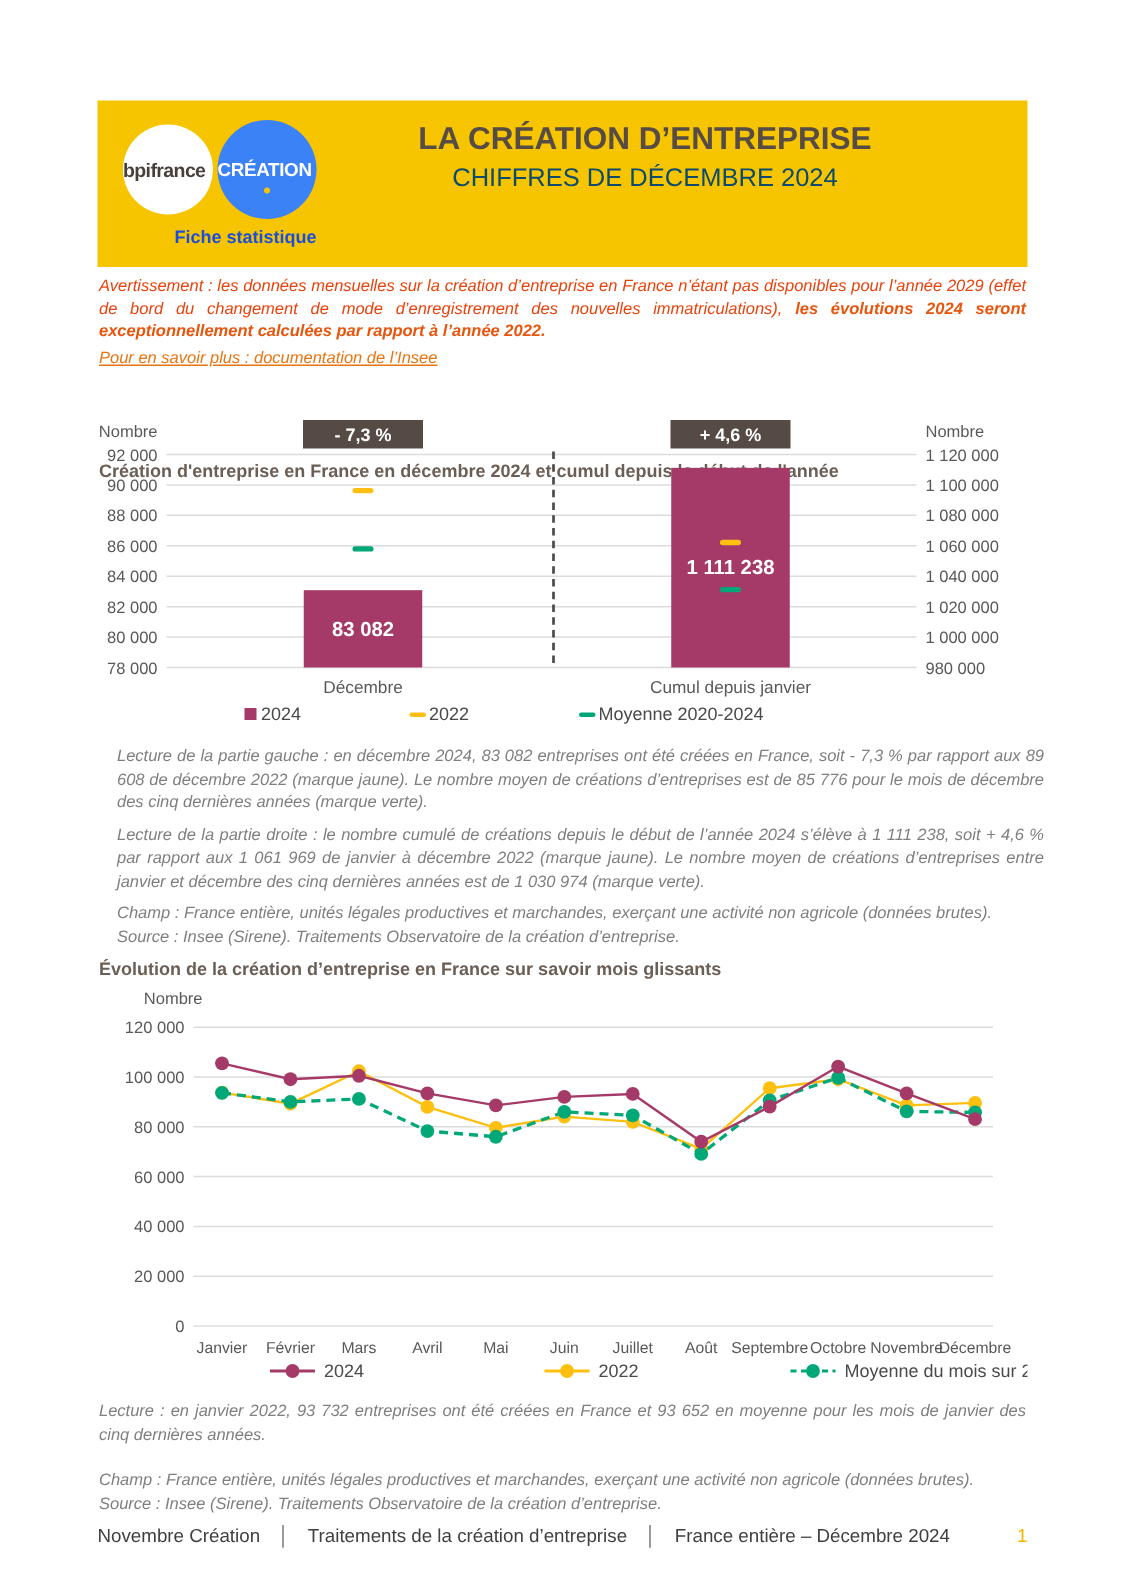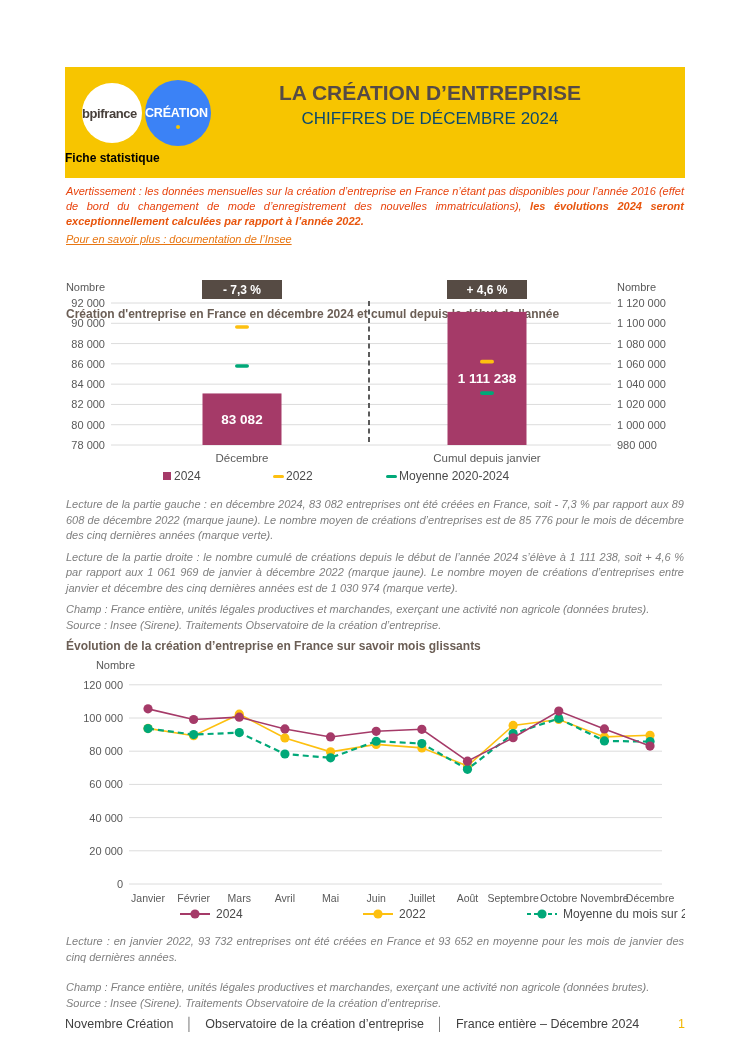--- a/index.html
+++ b/index.html
@@ -8,21 +8,21 @@
 
   
   .header{position:absolute;left:65px;top:67px;width:620px;height:111px;background:#F7C500;}
   .logo-circle-white{position:absolute;left:17px;top:16px;width:60px;height:60px;border-radius:50%;
     background:#fff;display:flex;align-items:center;justify-content:flex-start;}
   .logo-bpi{font-weight:bold;font-size:13px;color:#473F3A;letter-spacing:-0.4px;position:relative;}
   .logo-circle-dark{position:absolute;left:80px;top:13px;width:66px;height:66px;border-radius:50%;
     background:#3b82f6;display:flex;align-items:center;justify-content:flex-start;}
   .logo-creation{font-weight:bold;font-size:12.5px;color:#fff;letter-spacing:-0.2px;position:relative;}
   .logo-creation .subdot{position:absolute;left:50%;bottom:-9px;width:4px;height:4px;background:#F7C500;border-radius:50%;}
-  .fiche{position:absolute;left:0px;top:84px;width:146px;text-align:left;font-weight:bold;font-size:12px;color:#000000;}
+  .fiche{position:absolute;left:0px;top:84px;width:146px;text-align:right;font-weight:bold;font-size:12px;color:#1d4ed8;}
   .header-titles{position:absolute;left:110px;top:12px;width:510px;text-align:center;color:#564B45;}
   .header-title{font-weight:bold;font-size:21px;line-height:27px;}
   .header-subtitle{font-size:17px;margin-top:3px;color:#0c4a6e;}
 
   
   .notice{position:absolute;left:66px;top:184px;width:618px;font-size:11px;line-height:15px;
     font-style:italic;color:#E8430D;text-align:justify;}
   .notice b{color:#E8550D;}
   .insee-link{position:absolute;left:66px;top:233px;font-size:11px;font-style:italic;color:#E87511;
     text-decoration:underline;cursor:pointer;}
@@ -33,21 +33,21 @@
 
   svg{position:absolute;left:65px;display:block;}
   svg text{font-family:"Liberation Sans",sans-serif;}
   #barchart{top:279px;}
   #linechart{top:656px;}
 
   
   .lecture{position:absolute;left:66px;width:618px;font-size:11px;line-height:15.5px;
     font-style:italic;color:#7F7F7F;text-align:justify;}
   .lecture p{margin:0 0 6px 0;}
-  .lecture1{top:497px;}
+  .lecture1{top:497px;margin-left:12px;}
   .lecture2{top:934px;}
 
   
   .footer{position:absolute;left:65px;top:1017px;width:620px;font-size:12.5px;color:#3F3F3F;}
   .footer .sep{color:#6b6b6b;margin:0 12px;}
   .footer .pagenum{position:absolute;right:0;top:0;color:#F2B600;font-size:12.5px;}
 </style>
 </head>
 <body>
 
@@ -61,21 +61,21 @@
     <div class="logo-circle-dark">
       <span class="logo-creation">CRÉATION<span class="subdot"></span></span>
     </div>
     <div class="fiche">Fiche statistique</div>
     <div class="header-titles">
       <div class="header-title">LA CRÉATION D’ENTREPRISE</div>
       <div class="header-subtitle">CHIFFRES DE DÉCEMBRE 2024</div>
     </div>
   </div>
 
-  <div class="notice"><span>Avertissement : les données mensuelles sur la création d’entreprise en France n’étant pas disponibles pour l’année 2016 (effet de bord du changement de mode d’enregistrement des nouvelles immatriculations), </span><b>les évolutions 2024 seront exceptionnellement calculées par rapport à l’année 2022.</b></div>
+  <div class="notice"><span>Avertissement : les données mensuelles sur la création d’entreprise en France n’étant pas disponibles pour l’année 2029 (effet de bord du changement de mode d’enregistrement des nouvelles immatriculations), </span><b>les évolutions 2024 seront exceptionnellement calculées par rapport à l’année 2022.</b></div>
 
   <div class="insee-link">Pour en savoir plus : documentation de l’Insee</div>
 
   <div class="chart-title c1">Création d'entreprise en France en décembre 2024 et cumul depuis le début de l'année</div>
   <svg id="barchart" width="620" height="212">
       <text x="40" y="12" text-anchor="end" font-size="11" fill="#595959">Nombre</text>
       <text x="552" y="12" text-anchor="start" font-size="11" fill="#595959">Nombre</text>
       <line x1="46" y1="24" x2="546" y2="24" stroke="#DCDCDC" stroke-width="1"></line>
       <text x="40" y="28" text-anchor="end" font-size="11" fill="#595959">92&nbsp;000</text>
       <text x="552" y="28" text-anchor="start" font-size="11" fill="#595959">1&nbsp;120&nbsp;000</text>
@@ -209,17 +209,17 @@
       <text x="498" y="262" font-size="12" fill="#4a4a4a">Moyenne du mois sur 2020-2024</text>
     </svg>
 
   <div class="lecture lecture2">
     <p style="margin-bottom:15px">Lecture : en janvier 2022, 93 732 entreprises ont été créées en France et 93 652 en moyenne pour les mois de janvier des cinq dernières années.</p>
     <p style="margin-bottom:0">Champ : France entière, unités légales productives et marchandes, exerçant une activité non agricole (données brutes).</p>
     <p style="margin-bottom:0">Source : Insee (Sirene). Traitements Observatoire de la création d’entreprise.</p>
   </div>
 
   <div class="footer">
-    <span>Novembre Création</span><span class="sep">│</span><span>Observatoire de la création d’entreprise</span><span class="sep">│</span><span>France entière – Décembre 2024</span>
+    <span>Novembre Création</span><span class="sep">│</span><span>Traitements de la création d’entreprise</span><span class="sep">│</span><span>France entière – Décembre 2024</span>
     <span class="pagenum">1</span>
   </div>
 
 </div>
 
 </body></html>

